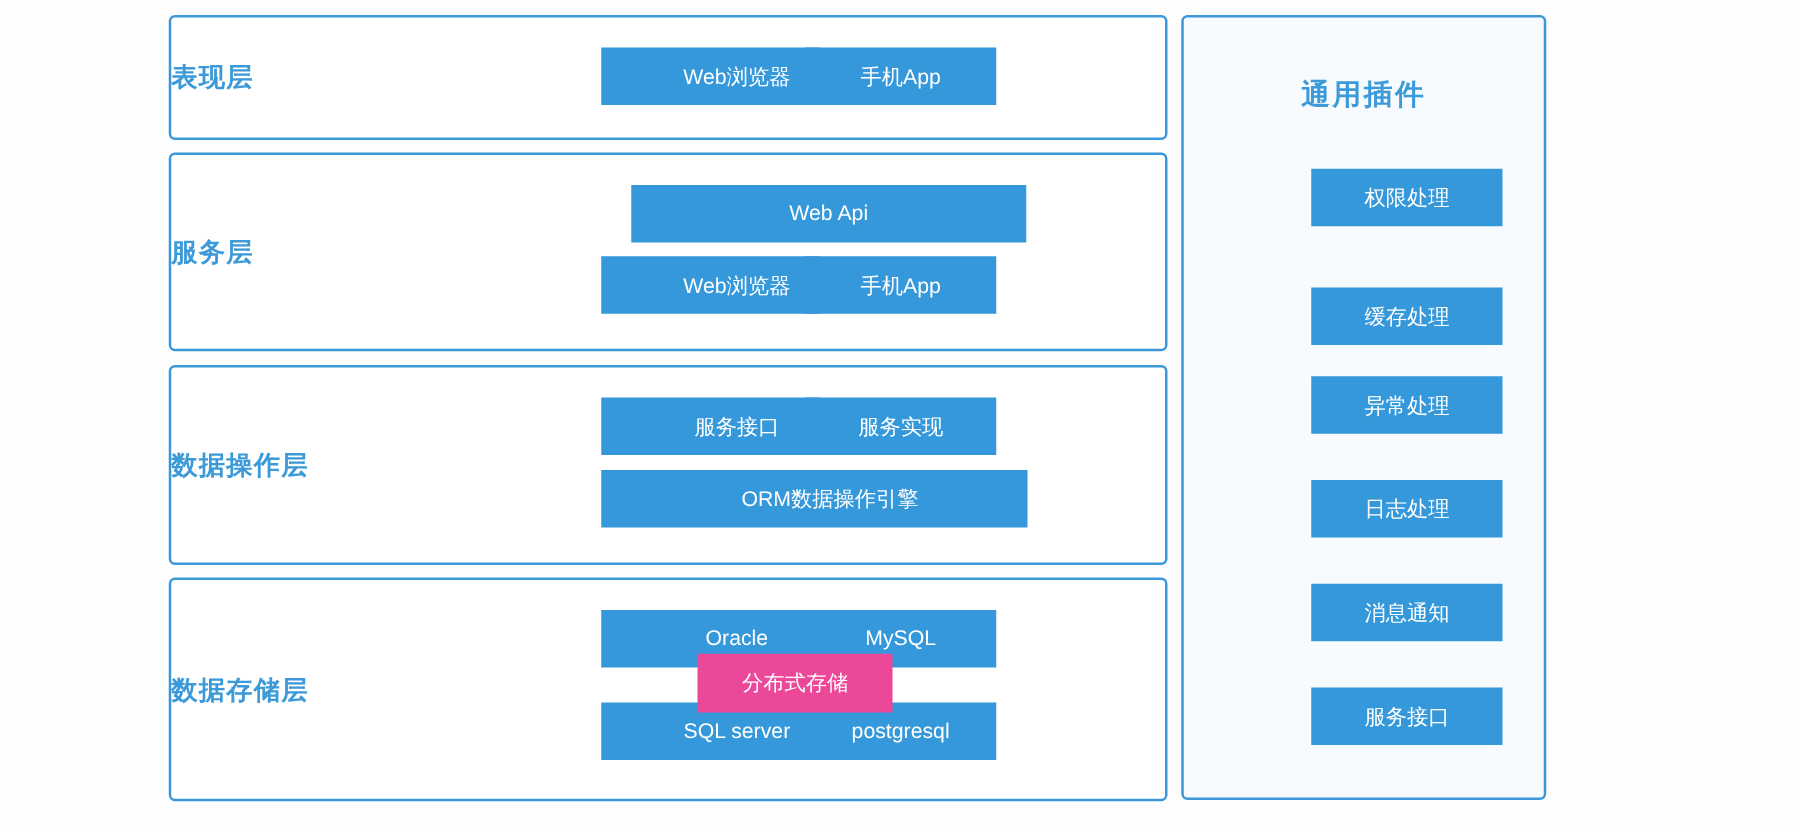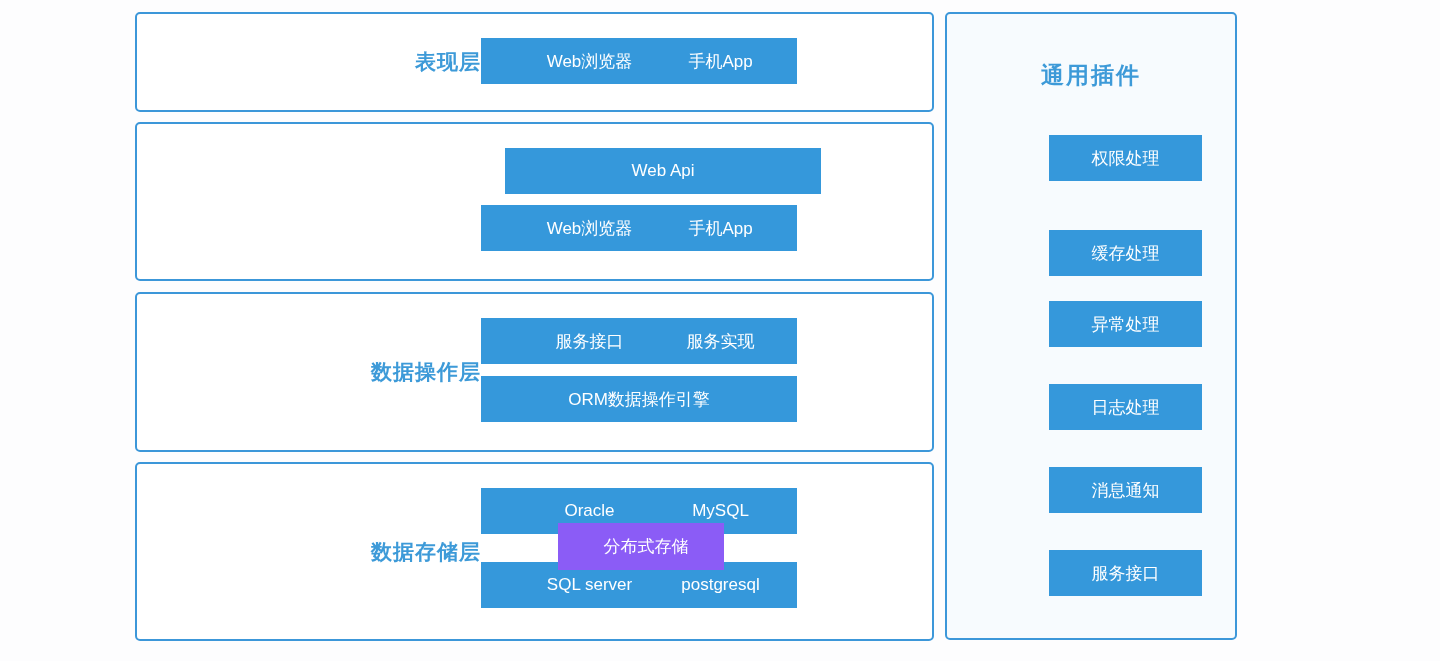--- a/index.html
+++ b/index.html
@@ -23,44 +23,43 @@
   }
   .panel {
     background: #f7fbfe;
   }
   .layer-title {
     position: absolute;
     left: 0;
     top: 50%;
     width: 344px;
     transform: translateY(-50%);
-    text-align: right;
+    text-align: left;
     color: #3d9ad8;
     font-size: 21px;
     font-weight: bold;
     letter-spacing: 1px;
   }
   .btn {
     position: absolute;
     height: 46px;
     background: #3598db;
     color: #ffffff;
     font-size: 17px;
     display: flex;
     align-items: center;
     justify-content: center;
     white-space: nowrap;
   }
   .btn.col1 { left: 344px; width: 133px; padding-left: 42px; }
   .btn.col2 { left: 507px; width: 153px; }
   .btn.wide { left: 344px; width: 316px; }
   .btn.orange {
-    background: #8b5cf6;
+    background: #ec4899;
     z-index: 2;
-    padding-left: 10px;
   }
   .panel-title {
     position: absolute;
     top: 46px;
     left: 0;
     width: 100%;
     text-align: center;
     color: #3d9ad8;
     font-size: 23px;
     font-weight: bold;
@@ -73,30 +72,31 @@
 
 <div class="stage">
 
   <section class="box" style="left:135px; top:12px; width:799px; height:100px;">
     <div class="layer-title">表现层</div>
     <div class="btn col1" style="top:24px;">Web浏览器</div>
     <div class="btn col2" style="top:24px;">手机App</div>
   </section>
 
   <section class="box" style="left:135px; top:122px; width:799px; height:159px;">
+    <div class="layer-title">服务层</div>
     <div class="btn wide" style="top:24px;margin-left:24px;">Web Api</div>
     <div class="btn col1" style="top:81px;">Web浏览器</div>
     <div class="btn col2" style="top:81px;">手机App</div>
   </section>
 
   <section class="box" style="left:135px; top:292px; width:799px; height:160px;">
     <div class="layer-title">数据操作层</div>
     <div class="btn col1" style="top:24px;">服务接口</div>
     <div class="btn col2" style="top:24px;">服务实现</div>
-    <div class="btn wide" style="top:82px;">ORM数据操作引擎</div>
+    <div class="btn wide" style="top:82px;padding-left:25px;">ORM数据操作引擎</div>
   </section>
 
   <section class="box" style="left:135px; top:462px; width:799px; height:179px;">
     <div class="layer-title">数据存储层</div>
     <div class="btn col1" style="top:24px;">Oracle</div>
     <div class="btn col2" style="top:24px;">MySQL</div>
     <div class="btn col1" style="top:98px;">SQL server</div>
     <div class="btn col2" style="top:98px;">postgresql</div>
     <div class="btn orange" style="left:421px; top:59px; width:156px; height:47px;">分布式存储</div>
   </section>

